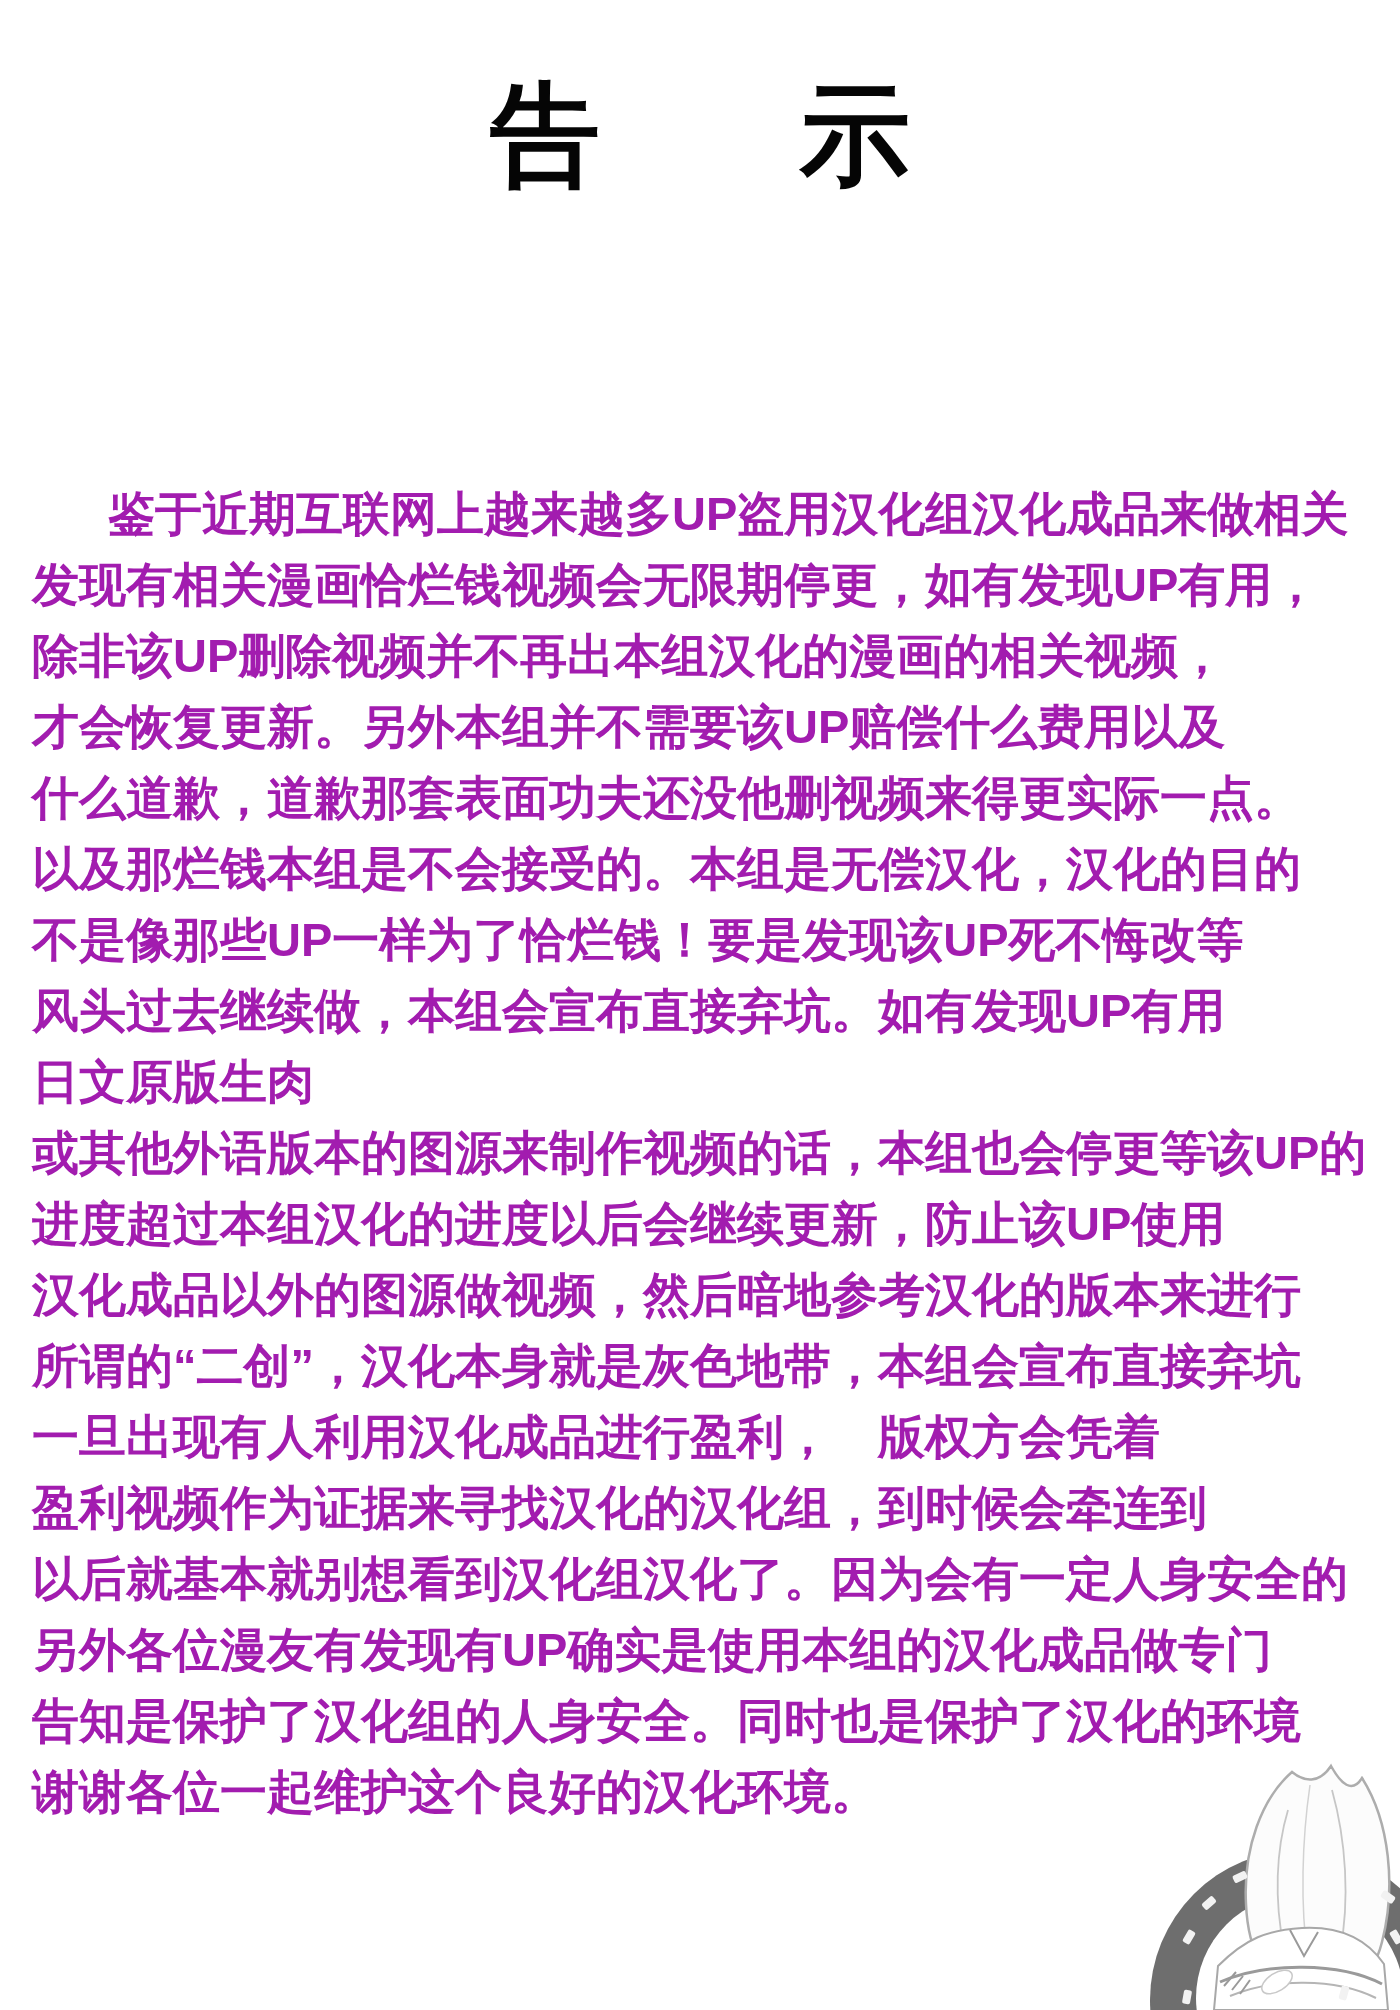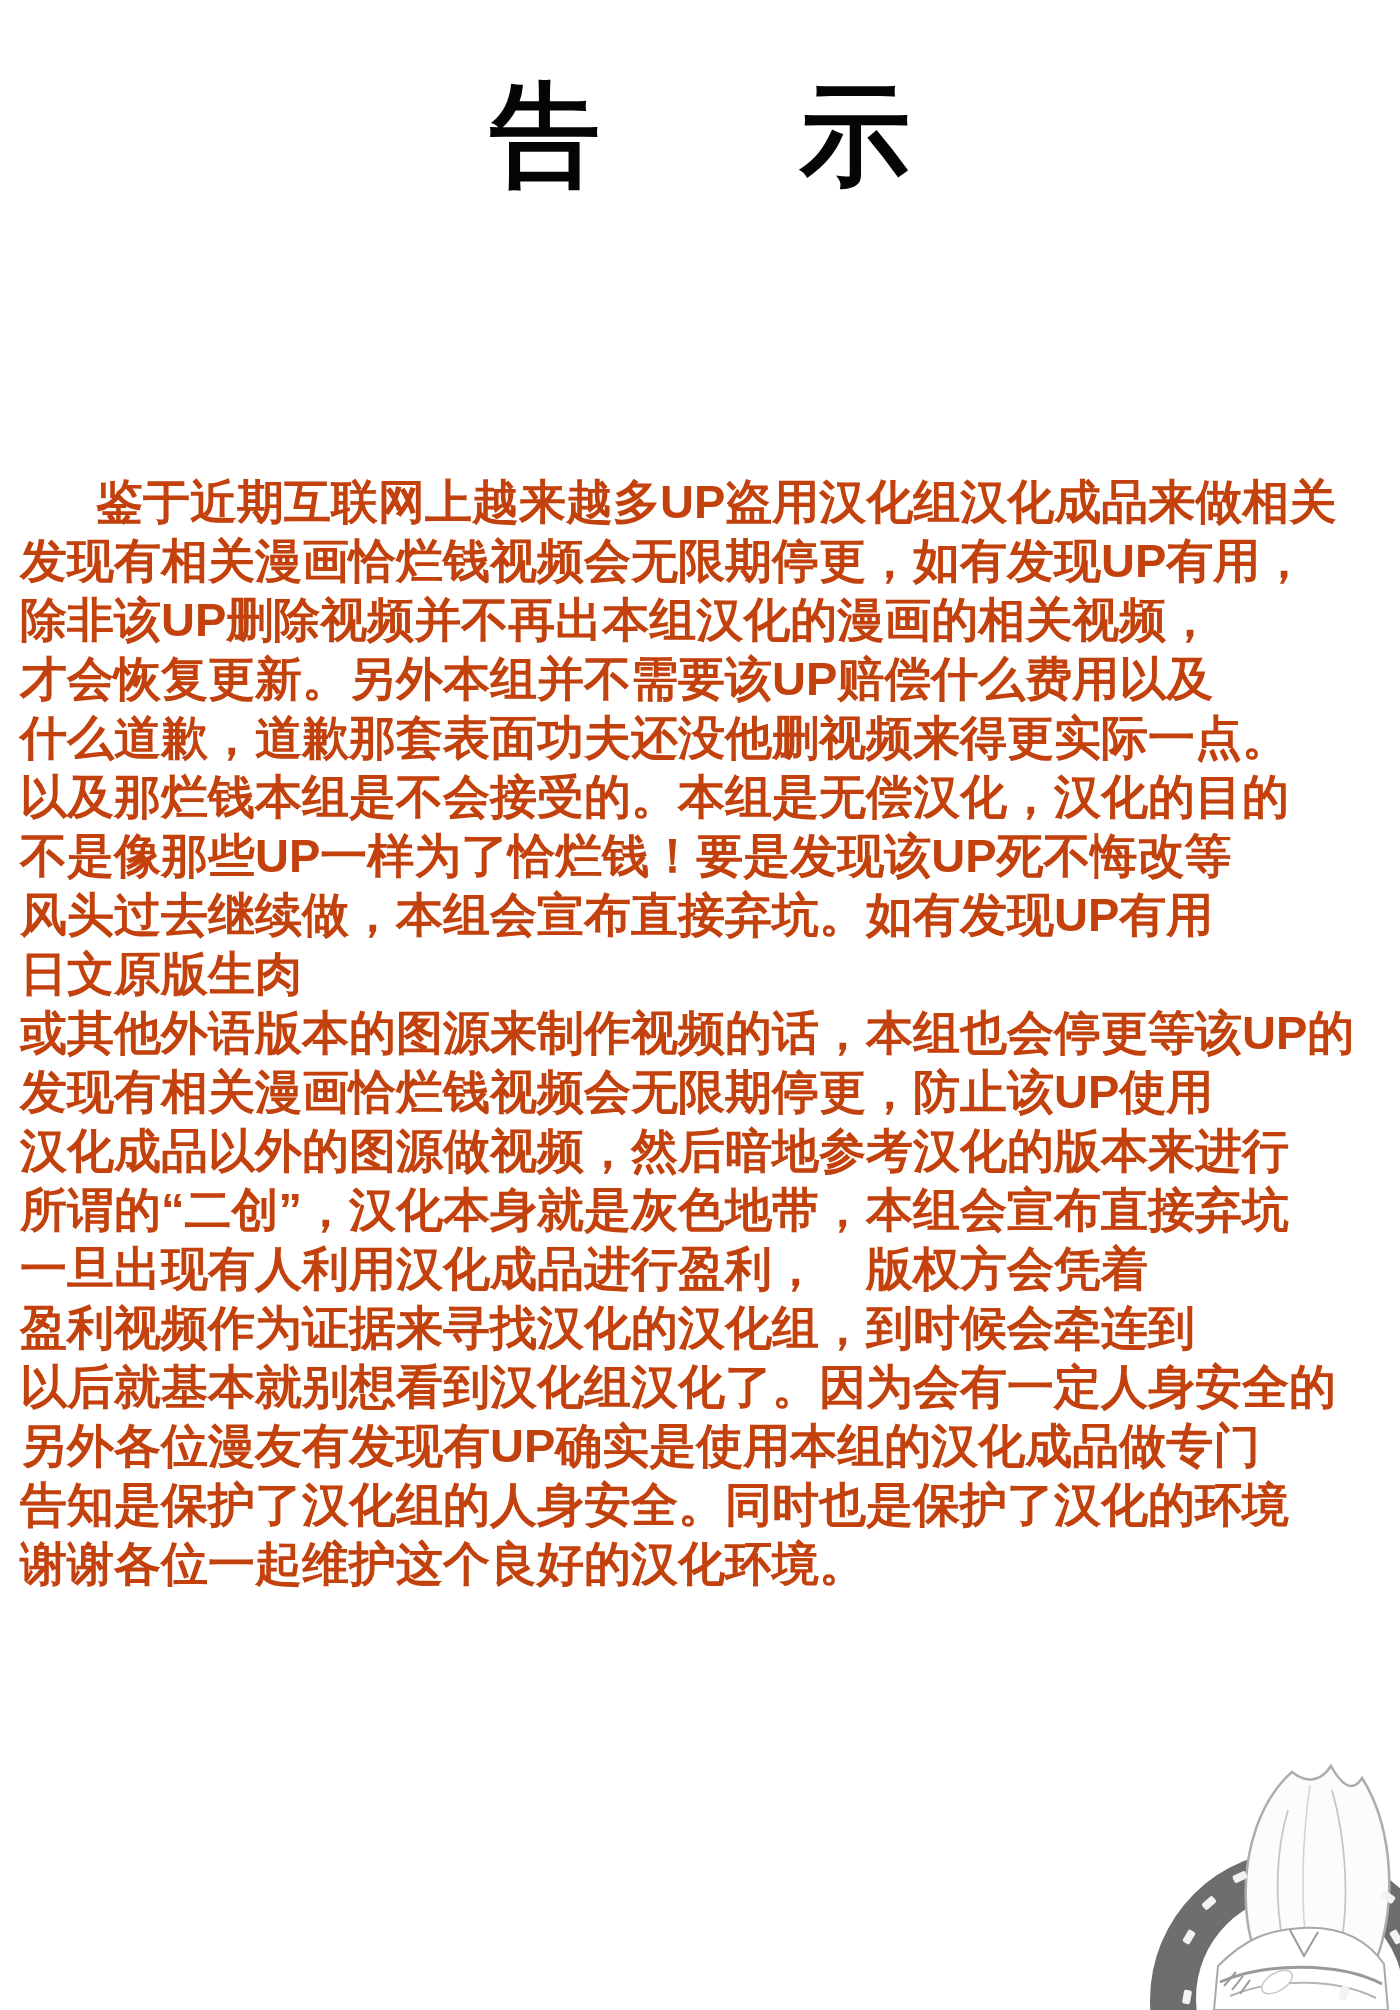--- a/index.html
+++ b/index.html
@@ -18,26 +18,26 @@
     display:flex;justify-content:center;column-gap:200px;
     font-size:110px;line-height:1;font-weight:900;
     color:#050505;
   }
   .notice-body{
     position:absolute;
     top:472px;left:20px;width:1378px;
     z-index:2;
   }
   .line{
-    margin:0;
+    margin:12px;
     font-size:47px;
     line-height:59px;
     font-weight:600;
     white-space:nowrap;
-    color:#c2410c;
+    color:#a21caf;
   }
   .line.indent{text-indent:76px;}
   .logo{
     position:absolute;
     right:0;bottom:0;
     width:360px;height:320px;
     z-index:1;
   }
 </style>
 </head>
@@ -54,21 +54,21 @@
     <p class="line indent">鉴于近期互联网上越来越多UP盗用汉化组汉化成品来做相关</p>
     <p class="line">发现有相关漫画恰烂钱视频会无限期停更，如有发现UP有用，</p>
     <p class="line">除非该UP删除视频并不再出本组汉化的漫画的相关视频，</p>
     <p class="line">才会恢复更新。另外本组并不需要该UP赔偿什么费用以及</p>
     <p class="line">什么道歉，道歉那套表面功夫还没他删视频来得更实际一点。</p>
     <p class="line">以及那烂钱本组是不会接受的。本组是无偿汉化，汉化的目的</p>
     <p class="line">不是像那些UP一样为了恰烂钱！要是发现该UP死不悔改等</p>
     <p class="line">风头过去继续做，本组会宣布直接弃坑。如有发现UP有用</p>
     <p class="line">日文原版生肉</p>
     <p class="line">或其他外语版本的图源来制作视频的话，本组也会停更等该UP的</p>
-    <p class="line">发现有相关漫画恰烂钱视频会无限期停更，防止该UP使用</p>
+    <p class="line">进度超过本组汉化的进度以后会继续更新，防止该UP使用</p>
     <p class="line">汉化成品以外的图源做视频，然后暗地参考汉化的版本来进行</p>
     <p class="line">所谓的“二创”，汉化本身就是灰色地带，本组会宣布直接弃坑</p>
     <p class="line">一旦出现有人利用汉化成品进行盈利，　版权方会凭着</p>
     <p class="line">盈利视频作为证据来寻找汉化的汉化组，到时候会牵连到</p>
     <p class="line">以后就基本就别想看到汉化组汉化了。因为会有一定人身安全的</p>
     <p class="line">另外各位漫友有发现有UP确实是使用本组的汉化成品做专门</p>
     <p class="line">告知是保护了汉化组的人身安全。同时也是保护了汉化的环境</p>
     <p class="line">谢谢各位一起维护这个良好的汉化环境。</p>
   </div>
 

